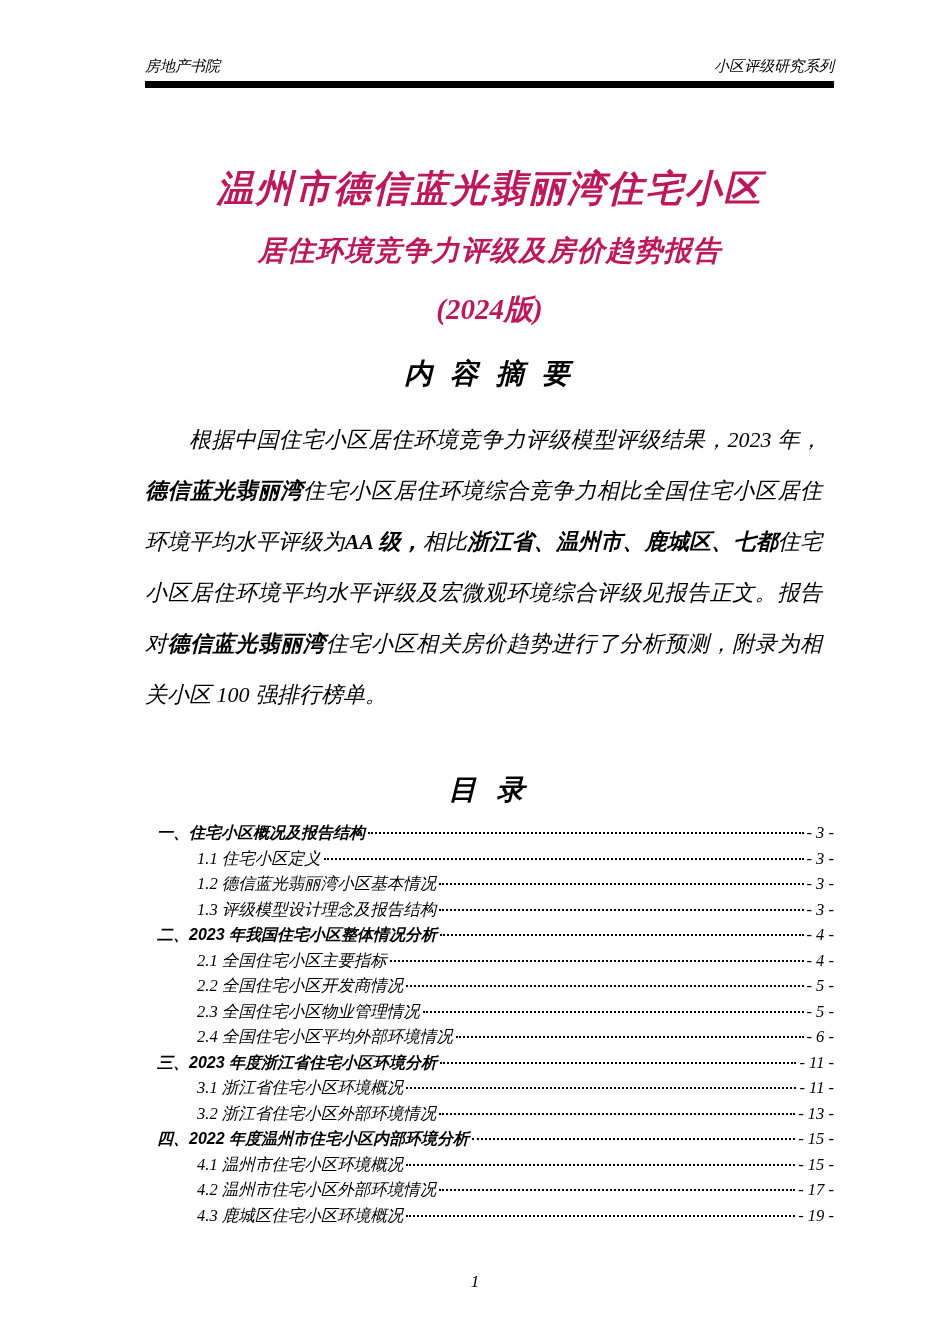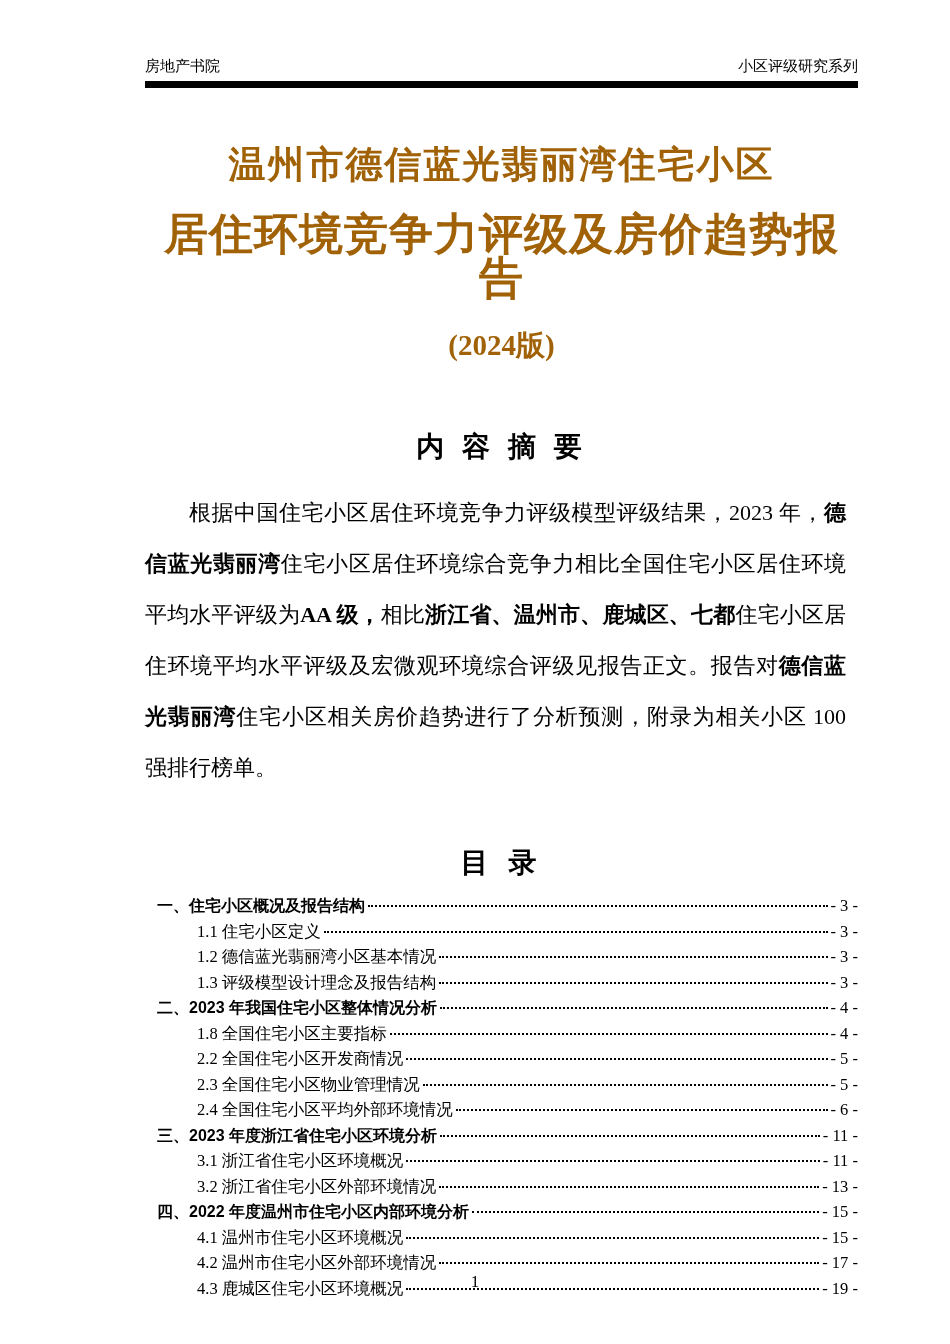--- a/index.html
+++ b/index.html
@@ -9,22 +9,23 @@
   }
   .page {
     position: relative;
     width: 950px;
     height: 1344px;
     margin: 0 auto;
     box-sizing: border-box;
     background: #ffffff;
     color: #000000;
     font-family: "Liberation Serif", "DejaVu Serif", serif;
-    padding: 56px 92px 0 145px;
+    padding: 56px 116px 0 145px;
     overflow: hidden;
+    font-style: italic;
   }
 
   
   .header-band {
     display: flex;
     justify-content: space-between;
     align-items: flex-end;
     font-size: 15px;
     line-height: 20px;
     padding-bottom: 5px;
@@ -39,45 +40,45 @@
   .subheader {
     margin-top: 30px;
     font-size: 19px;
     font-weight: bold;
     font-family: "Liberation Serif", "DejaVu Serif", serif;
     letter-spacing: 1px;
   }
 
   
   .title-block {
-    margin-top: 58px;
-    text-align: center;
-    color: #a16207;
+    margin-top: 82px;
+    text-align: center;
+    color: #be185d;
     font-weight: bold;
   }
   .title-line1 {
     font-size: 37px;
     letter-spacing: 2px;
     line-height: 1;
   }
   .title-line2 {
-    font-size: 44px;
+    font-size: 28px;
     letter-spacing: 1px;
     margin-top: 30px;
     line-height: 1;
   }
   .title-line3 {
     font-size: 29px;
     margin-top: 30px;
     line-height: 1;
   }
 
   
   .summary-heading {
-    margin-top: 73px;
+    margin-top: 36px;
     text-align: center;
     font-size: 28px;
     font-weight: bold;
     letter-spacing: 5px;
     font-family: "Liberation Sans", "DejaVu Sans", sans-serif;
     line-height: 1;
   }
   .summary {
     margin: 26px 12px 0 0;
     font-size: 22px;
@@ -186,21 +187,21 @@
       <span class="toc-label">1.3 评级模型设计理念及报告结构</span>
       <span class="toc-dots"></span>
       <span class="toc-page">- 3 -</span>
     </div>
     <div class="toc-row l1">
       <span class="toc-label">二、2023 年我国住宅小区整体情况分析</span>
       <span class="toc-dots"></span>
       <span class="toc-page">- 4 -</span>
     </div>
     <div class="toc-row l2">
-      <span class="toc-label">1.8 全国住宅小区主要指标</span>
+      <span class="toc-label">2.1 全国住宅小区主要指标</span>
       <span class="toc-dots"></span>
       <span class="toc-page">- 4 -</span>
     </div>
     <div class="toc-row l2">
       <span class="toc-label">2.2 全国住宅小区开发商情况</span>
       <span class="toc-dots"></span>
       <span class="toc-page">- 5 -</span>
     </div>
     <div class="toc-row l2">
       <span class="toc-label">2.3 全国住宅小区物业管理情况</span>

